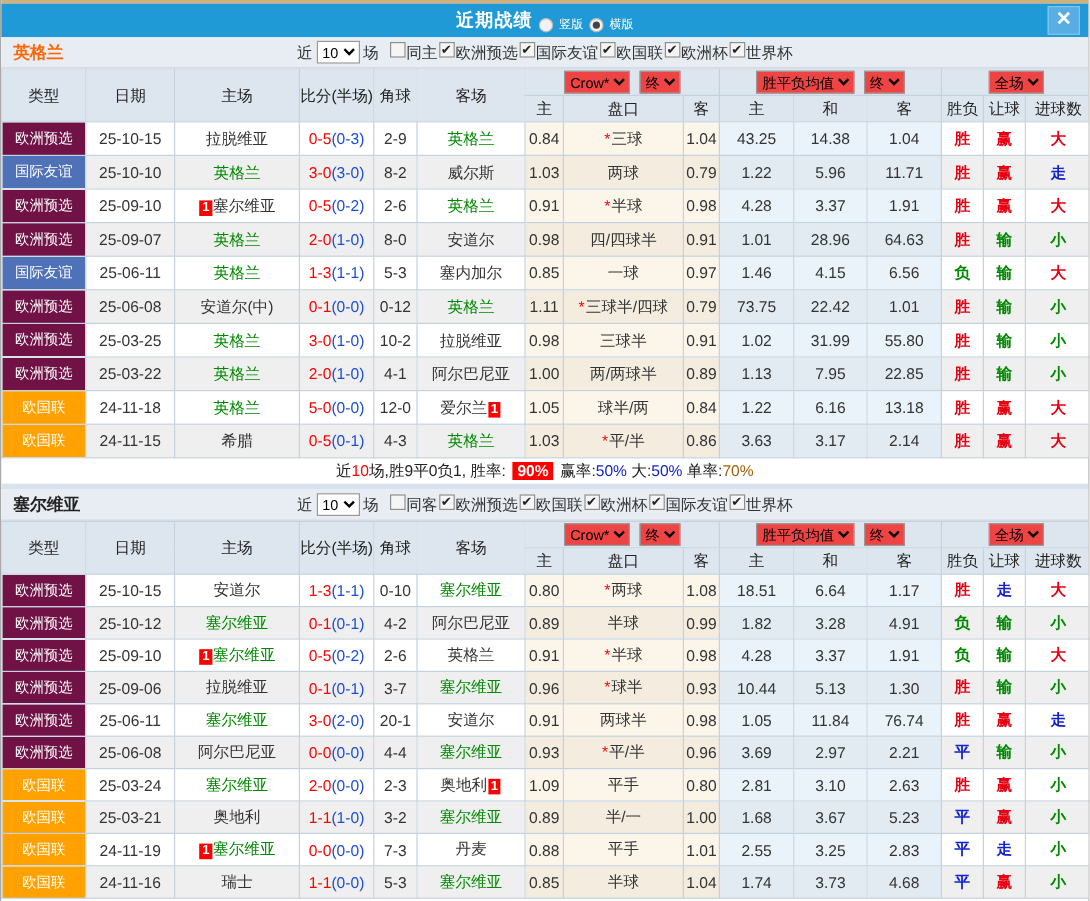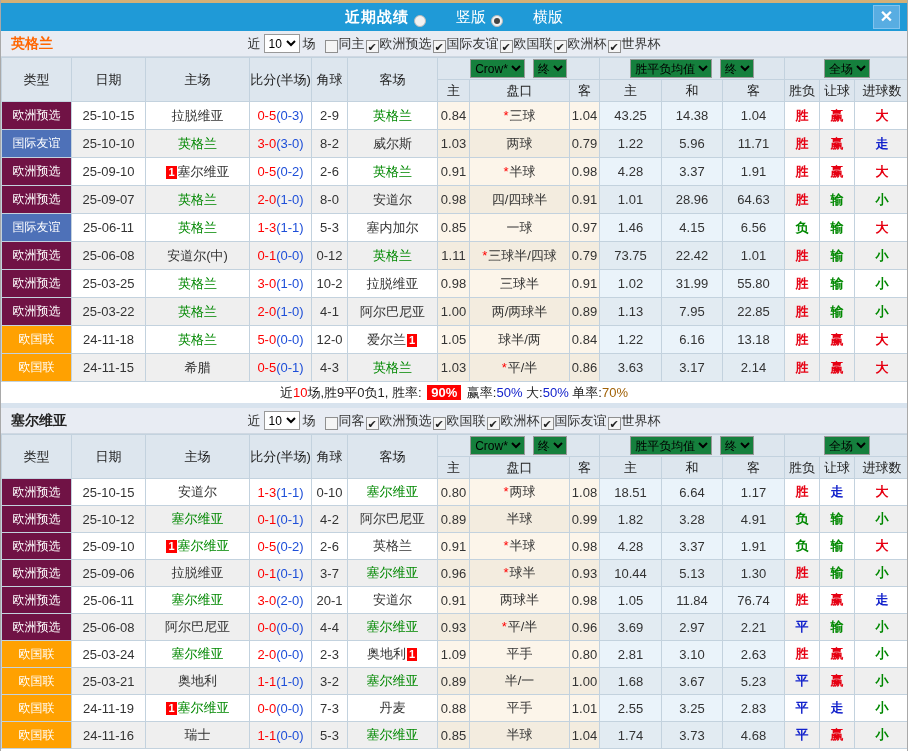--- a/index.html
+++ b/index.html
@@ -5,34 +5,34 @@
   * { box-sizing: border-box; }
   html,body { margin:0; padding:0; background:#fff; }
   body { font-family:"Liberation Sans","DejaVu Sans",sans-serif; width:908px; }
   .dialog { width:908px; height:751px; overflow:hidden; border-left:1px solid #a9a9a9; border-right:1px solid #a9a9a9; }
   .top-strip { height:3px; background:#d3b077; }
   .titlebar { height:28px; background:#1f9ad7; position:relative; display:flex; align-items:center; color:#fff; }
   .title-wrap { margin:0 auto; display:flex; align-items:flex-end; gap:5px; }
   .title { font-weight:bold; font-size:15px; letter-spacing:1px; }
   .radio { width:12px; height:12px; border-radius:50%; background:#f2f2f2; border:1px solid #bbb; display:inline-block; position:relative; cursor:pointer; }
   .radio.sel::after { content:""; position:absolute; left:2px; top:2px; right:2px; bottom:2px; background:#444; border-radius:50%; }
-  .radio-label { font-size:15px;margin-left:25px; }
+  .radio-label { font-size:10px; }
   .close-btn { position:absolute; right:7px; top:2px; width:27px; height:24px; background:#58ade2; color:#fff; font-size:16px; font-weight:bold; border:1px solid #83c4ee; text-align:center; line-height:22px; cursor:pointer; padding:0; }
   .filter-row { height:26px; background:#e8ecf3; position:relative; display:flex; align-items:center; font-size:13px; color:#333; border-bottom:1px solid #cfd8e2; }
   .team-name { position:absolute; left:10px; font-weight:bold; font-size:14px; }
   .filters { margin:0 auto; display:flex; align-items:center; gap:3px; }
   .filters select { font-size:12px; height:19px; border:1px solid #999; background:#fff; }
-  .cb-item { display:inline-flex; align-items:flex-end; cursor:pointer; }
+  .cb-item { display:inline-flex; align-items:flex-start; cursor:pointer; }
   .cb { display:inline-block; width:13px; height:13px; border:1px solid #8f8f8f; background:#f5f5f5; font-size:11px; line-height:12px; text-align:center; color:#222; margin-right:1px; }
   .cb-label { font-size:13px; }
   .gap-label { margin-right:6px; }
   table { border-collapse:collapse; width:908px; table-layout:fixed; }
   th,td { border:1px solid #c3d2de; text-align:center; overflow:hidden; white-space:nowrap; padding:0; }
   thead th { background:#dde6ee; font-weight:normal; font-size:13px; color:#222; height:22px; }
-  thead select { font-size:12px; height:19px; border:1px solid #999; background:#15803d; margin:0 2px; }
+  thead select { font-size:12px; height:19px; border:1px solid #999; background:#ef4444; margin:0 2px; }
   tbody td { font-size:13px; color:#333; height:28px; background:#fff; }
   .sec2 tbody td { height:27px; }
   tr.even td { background:#efefef; }
   td.type { color:#fff; font-size:12px; }
   tr.even td.type {  }
   td.odds { background:#fcf5ea; }
   tr.even td.odds { background:#f3ecdf; }
   td.avg { background:#eaf3fa; }
   tr.even td.avg { background:#e2ebf2; }
   td.res { font-weight:bold; }

